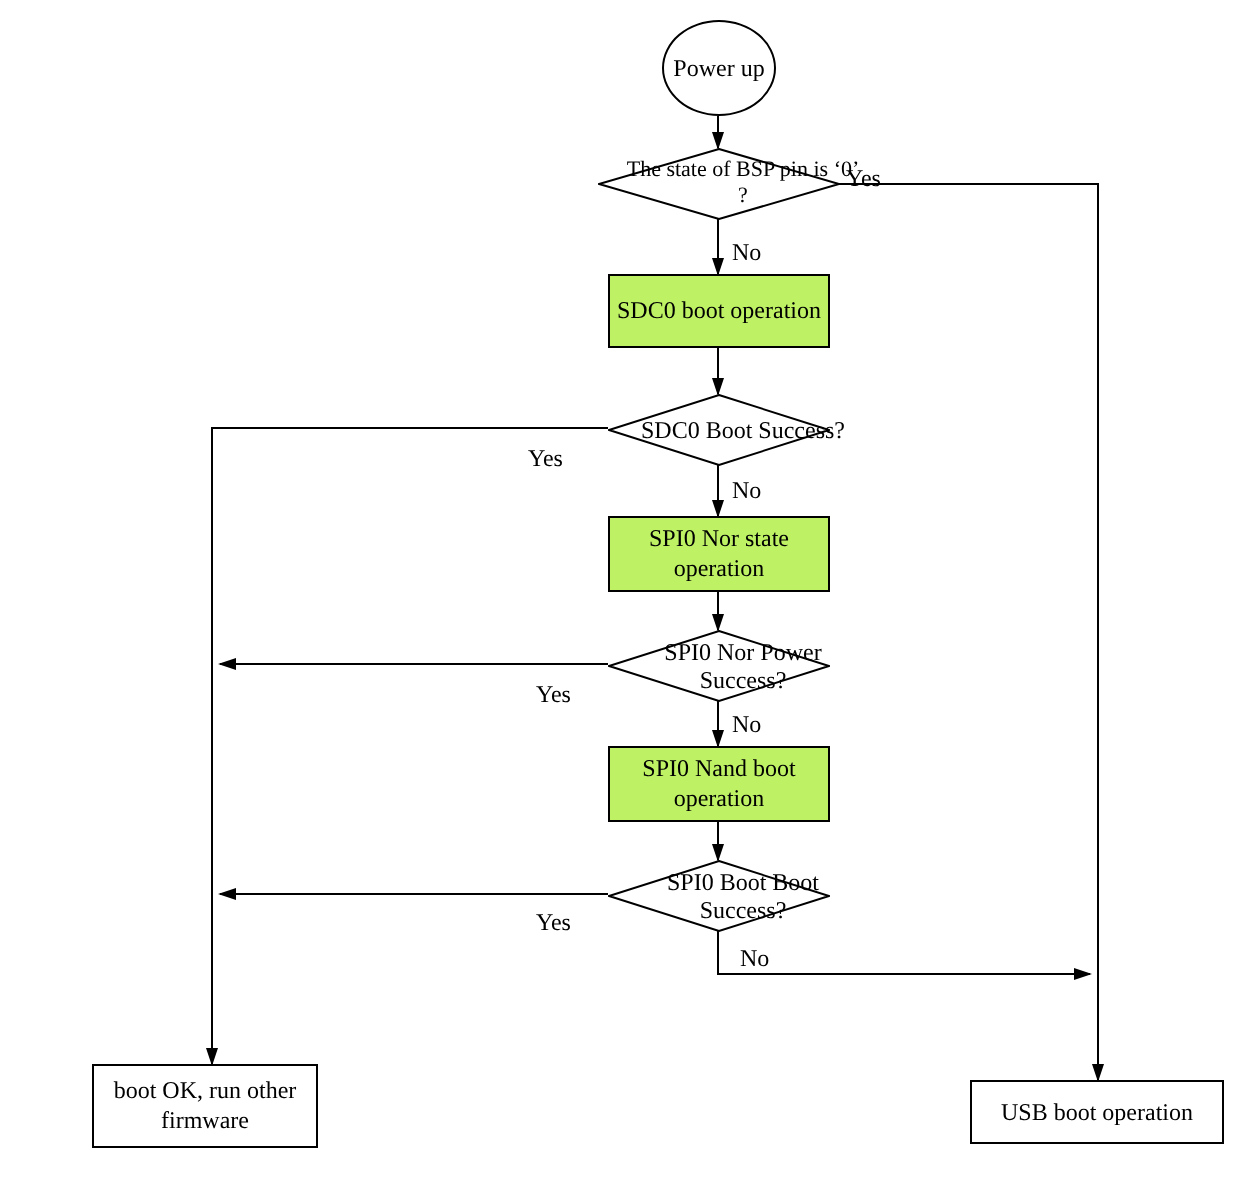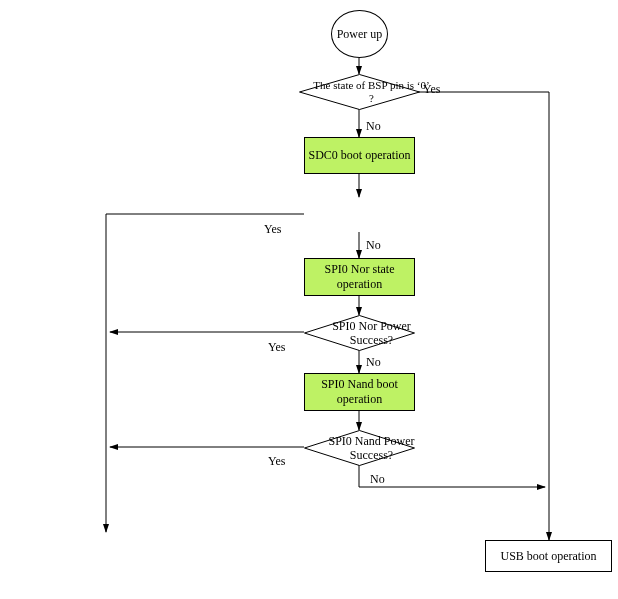--- a/index.html
+++ b/index.html
@@ -131,20 +131,26 @@
     </svg>
     <div class="decision-label" style="font-size:11px;">The state of BSP pin is  ‘0’ ?</div>
   </div>
   <div class="edge-label" style="left:423px; top:82px;">Yes</div>
   <div class="edge-label" style="left:366px; top:119px;">No</div>
 
   <div class="node process" style="left:304px; top:137px; width:111px; height:37px;">
     <span>SDC0 boot operation</span>
   </div>
 
+  <div class="decision-wrap" style="left:304px; top:197px; width:111px; height:36px;">
+    <svg width="111" height="36" viewBox="0 0 111 36">
+      <polygon points="55.5,0.5 110.5,18 55.5,35.5 0.5,18" fill="#fff" stroke="#000" stroke-width="1"></polygon>
+    </svg>
+    <div class="decision-label">SDC0 Boot Success?</div>
+  </div>
   <div class="edge-label" style="left:264px; top:222px;">Yes</div>
   <div class="edge-label" style="left:366px; top:238px;">No</div>
 
   <div class="node process" style="left:304px; top:258px; width:111px; height:38px;">
     <span>SPI0  Nor state operation</span>
   </div>
 
   <div class="decision-wrap" style="left:304px; top:315px; width:111px; height:36px;">
     <svg width="111" height="36" viewBox="0 0 111 36">
       <polygon points="55.5,0.5 110.5,18 55.5,35.5 0.5,18" fill="#fff" stroke="#000" stroke-width="1"></polygon>
@@ -155,23 +161,26 @@
   <div class="edge-label" style="left:366px; top:355px;">No</div>
 
   <div class="node process" style="left:304px; top:373px; width:111px; height:38px;text-align:center;">
     <span>SPI0 Nand boot operation</span>
   </div>
 
   <div class="decision-wrap" style="left:304px; top:430px; width:111px; height:36px;">
     <svg width="111" height="36" viewBox="0 0 111 36">
       <polygon points="55.5,0.5 110.5,18 55.5,35.5 0.5,18" fill="#fff" stroke="#000" stroke-width="1"></polygon>
     </svg>
-    <div class="decision-label">SPI0 Nand Power Success?</div>
+    <div class="decision-label">SPI0 Boot Boot Success?</div>
   </div>
   <div class="edge-label" style="left:268px; top:454px;">Yes</div>
   <div class="edge-label" style="left:370px; top:472px;">No</div>
 
+  <div class="node terminal" style="left:46px; top:532px; width:113px; height:42px;">
+    <span>boot OK, run other firmware</span>
+  </div>
 
   <div class="node terminal" style="left:485px; top:540px; width:127px; height:32px;">
     <span>USB boot operation</span>
   </div>
 
 </div>
 
 </body></html>

